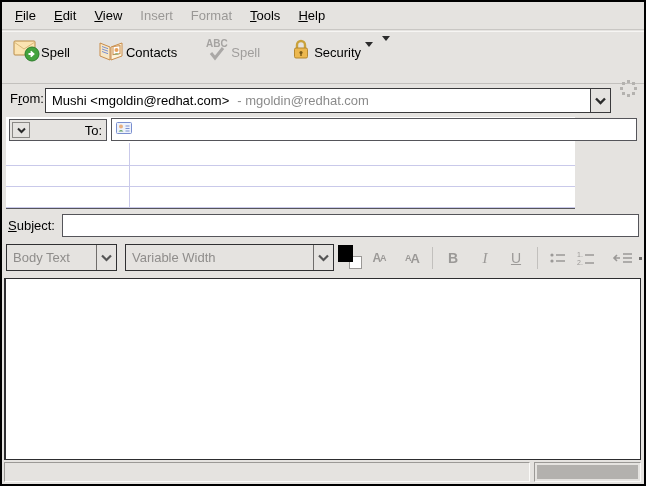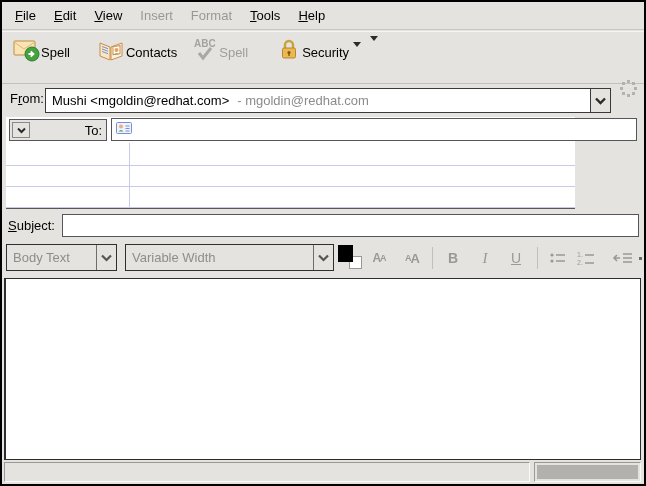--- a/index.html
+++ b/index.html
@@ -139,21 +139,21 @@
           <svg width="28" height="26" viewBox="0 0 28 26">
             <rect x="1" y="4" width="21" height="14" rx="1" fill="#fce4b2" stroke="#b98c48"></rect>
             <path d="M1 5 L11 12 L22 5" fill="none" stroke="#d9b87a"></path>
             <circle cx="19" cy="17" r="7" fill="#44a33e" stroke="#2c7d2a"></circle>
             <path d="M15.5 17 h4 m-1.8 -2.6 l2.8 2.6 l-2.8 2.6" fill="none" stroke="#fff" stroke-width="1.8"></path>
           </svg>
         </span>
         <span class="lbl">Spell</span>
       </div>
     </div>
-    <div class="tgroup" style="">
+    <div class="tgroup" style="margin-right:12px;">
       <div class="tbtn">
         <span>
           <svg width="30" height="26" viewBox="0 0 30 26">
             <path d="M4 6 L14 10 L14 23 L4 19 Z" fill="#f6e7c8" stroke="#c98c4a"></path>
             <path d="M26 6 L15 10 L15 23 L26 19 Z" fill="#fdf3dc" stroke="#c98c4a"></path>
             <path d="M6 9.5 l6 2.2 M6 12 l6 2.2 M6 14.5 l6 2.2" stroke="#7a8fd0" stroke-width="1"></path>
             <rect x="17" y="9.5" width="7" height="8" transform="skewY(-8) translate(0,2.5)" fill="#fff" stroke="#c98c4a"></rect>
             <circle cx="20.5" cy="13" r="2" fill="#e8a05a"></circle>
             <path d="M18 17.5 q2.5 -2.5 5 0 z" fill="#7aa86a"></path>
           </svg>

